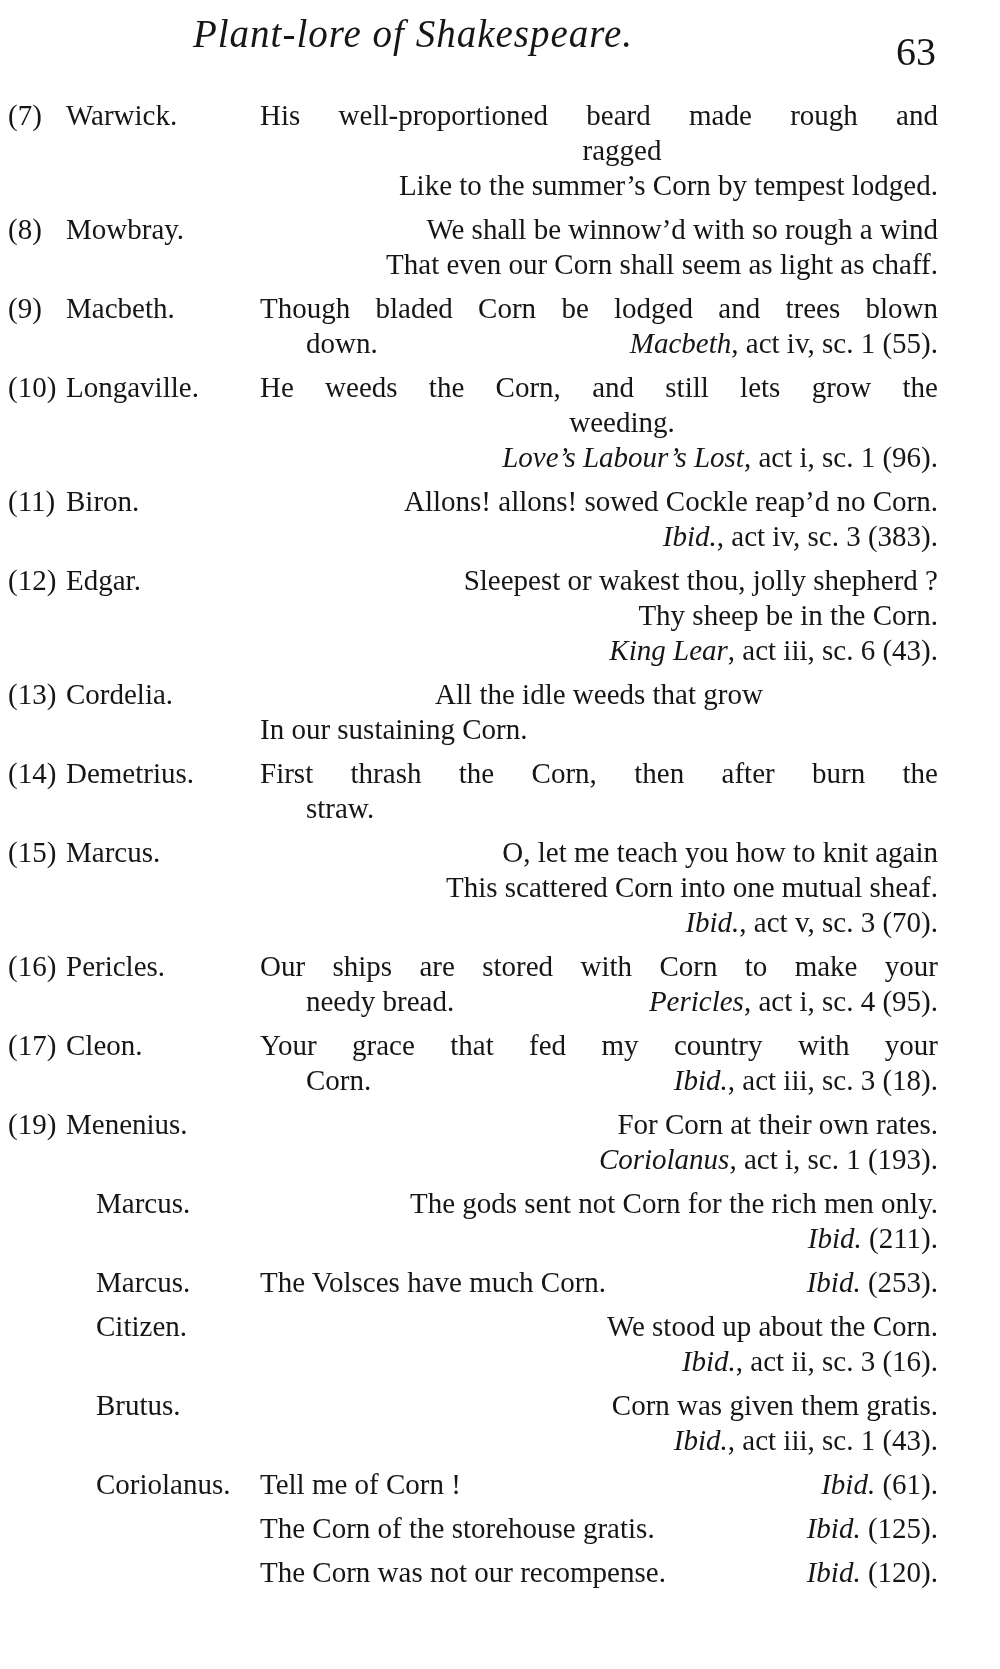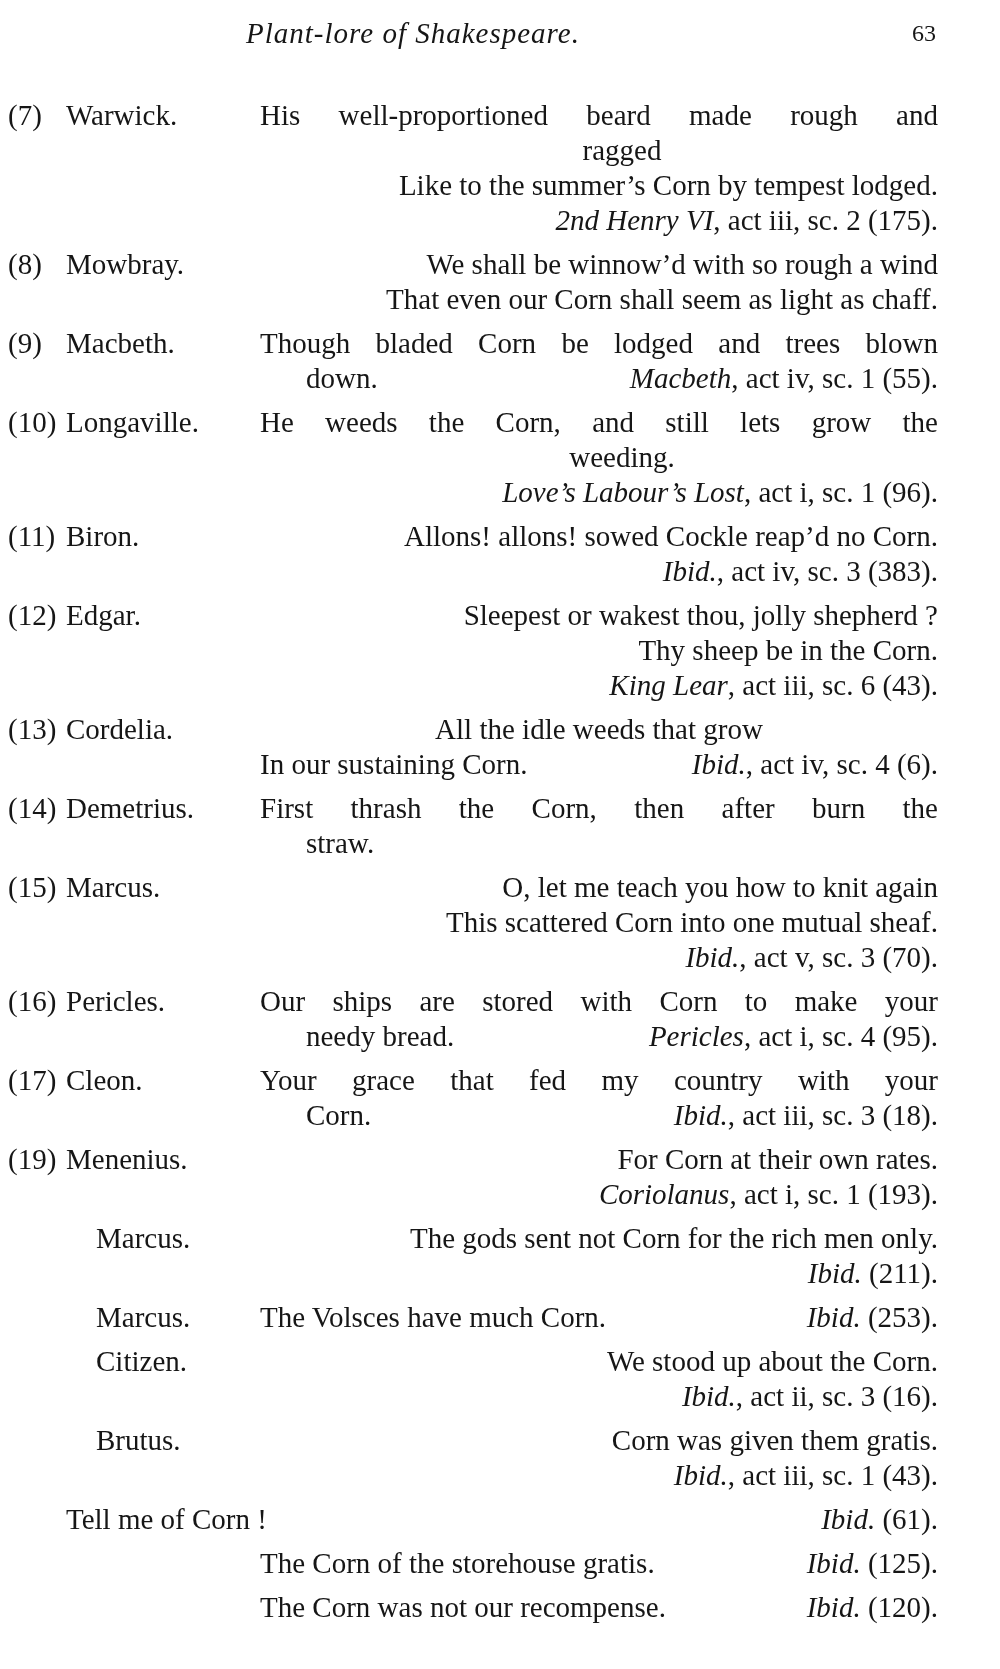--- a/index.html
+++ b/index.html
@@ -20,28 +20,28 @@
     position: relative;
     height: 40px;
     margin-bottom: 42px;
   }
   .running-title {
     position: absolute;
     left: 0;
     right: 120px;
     text-align: center;
     font-style: italic;
-    font-size: 29px;
+    font-size: 39px;
     letter-spacing: 1px;
   }
   .page-number {
     position: absolute;
     right: 2px;
-    top: 0;
-    font-size: 24px;
+    top: 18px;
+    font-size: 40px;
   }
   .entry { display: flex; margin-bottom: 9px; }
   .col-num { flex: 0 0 58px; }
   .col-speaker {
     flex: 0 0 194px;
     box-sizing: border-box;
   }
   .entry.unnumbered .col-speaker { padding-left: 30px; }
   .col-body { flex: 1 1 auto; min-width: 0; }
   .line { white-space: nowrap; text-align: center; }
@@ -71,21 +71,20 @@
     <div class="page-number">63</div>
   </div>
   <div id="entries">
       <div class="entry">
         <div class="col-num">(7)</div>
         <div class="col-speaker">Warwick.</div>
         <div class="col-body">
           <div class="line justify"><span>His well-proportioned beard made rough and</span></div>
           <div class="line indent"><span>ragged</span></div>
           <div class="line left"><span>Like to the summer’s Corn by tempest lodged.</span></div>
-          <div class="line right"><span class="it">2nd Henry VI</span><span>, act iii, sc. 2 (175).</span></div>
         </div>
       </div>
       <div class="entry">
         <div class="col-num">(8)</div>
         <div class="col-speaker">Mowbray.</div>
         <div class="col-body">
           <div class="line left"><span>We shall be winnow’d with so rough a wind</span></div>
           <div class="line left"><span>That even our Corn shall seem as light as chaff.</span></div>
         </div>
       </div>
@@ -126,21 +125,20 @@
           <div class="line right"><span class="it">King Lear</span><span>, act iii, sc. 6 (43).</span></div>
         </div>
       </div>
       <div class="entry">
         <div class="col-num">(13)</div>
         <div class="col-speaker">Cordelia.</div>
         <div class="col-body">
           <div class="line center"><span>All the idle weeds that grow</span></div>
           <div class="line split">
             <span class="lpart"><span>In our sustaining Corn.</span></span>
-            <span class="rpart"><span class="it">Ibid.</span><span>, act iv, sc. 4 (6).</span></span>
           </div>
         </div>
       </div>
       <div class="entry">
         <div class="col-num">(14)</div>
         <div class="col-speaker">Demetrius.</div>
         <div class="col-body">
           <div class="line justify"><span>First thrash the Corn, then after burn the</span></div>
           <div class="line split">
             <span class="lpart ind"><span>straw.</span></span>
@@ -215,20 +213,21 @@
       <div class="entry unnumbered">
         <div class="col-num"></div>
         <div class="col-speaker">Brutus.</div>
         <div class="col-body">
           <div class="line left"><span>Corn was given them gratis.</span></div>
           <div class="line right"><span class="it">Ibid.</span><span>, act iii, sc. 1 (43).</span></div>
         </div>
       </div>
       <div class="entry unnumbered">
         <div class="col-num"></div>
+        <div class="col-speaker">Coriolanus.</div>
         <div class="col-body">
           <div class="line split">
             <span class="lpart"><span>Tell me of Corn !</span></span>
             <span class="rpart"><span class="it">Ibid.</span><span> (61).</span></span>
           </div>
         </div>
       </div>
       <div class="entry unnumbered">
         <div class="col-num"></div>
         <div class="col-speaker"></div>

